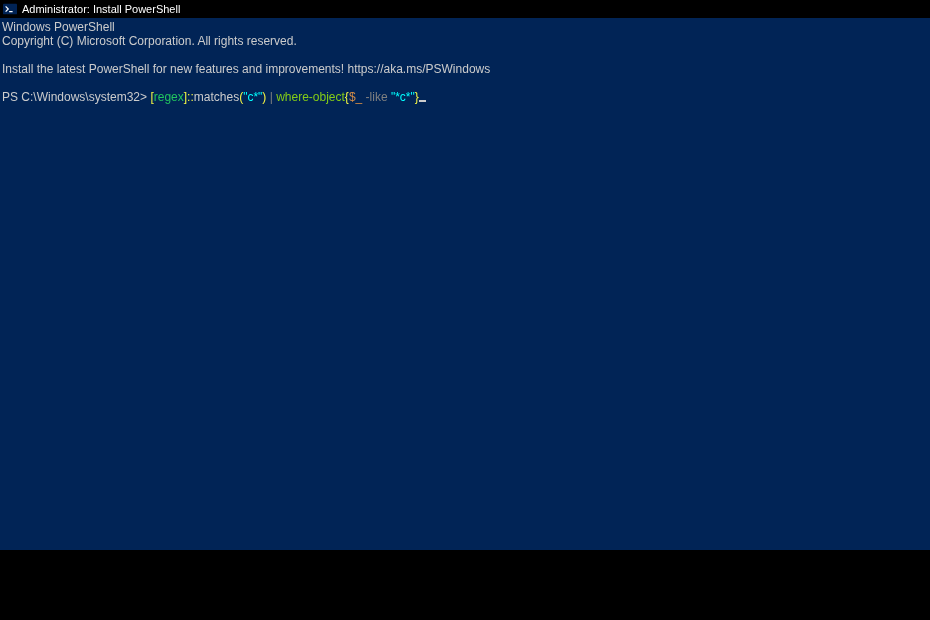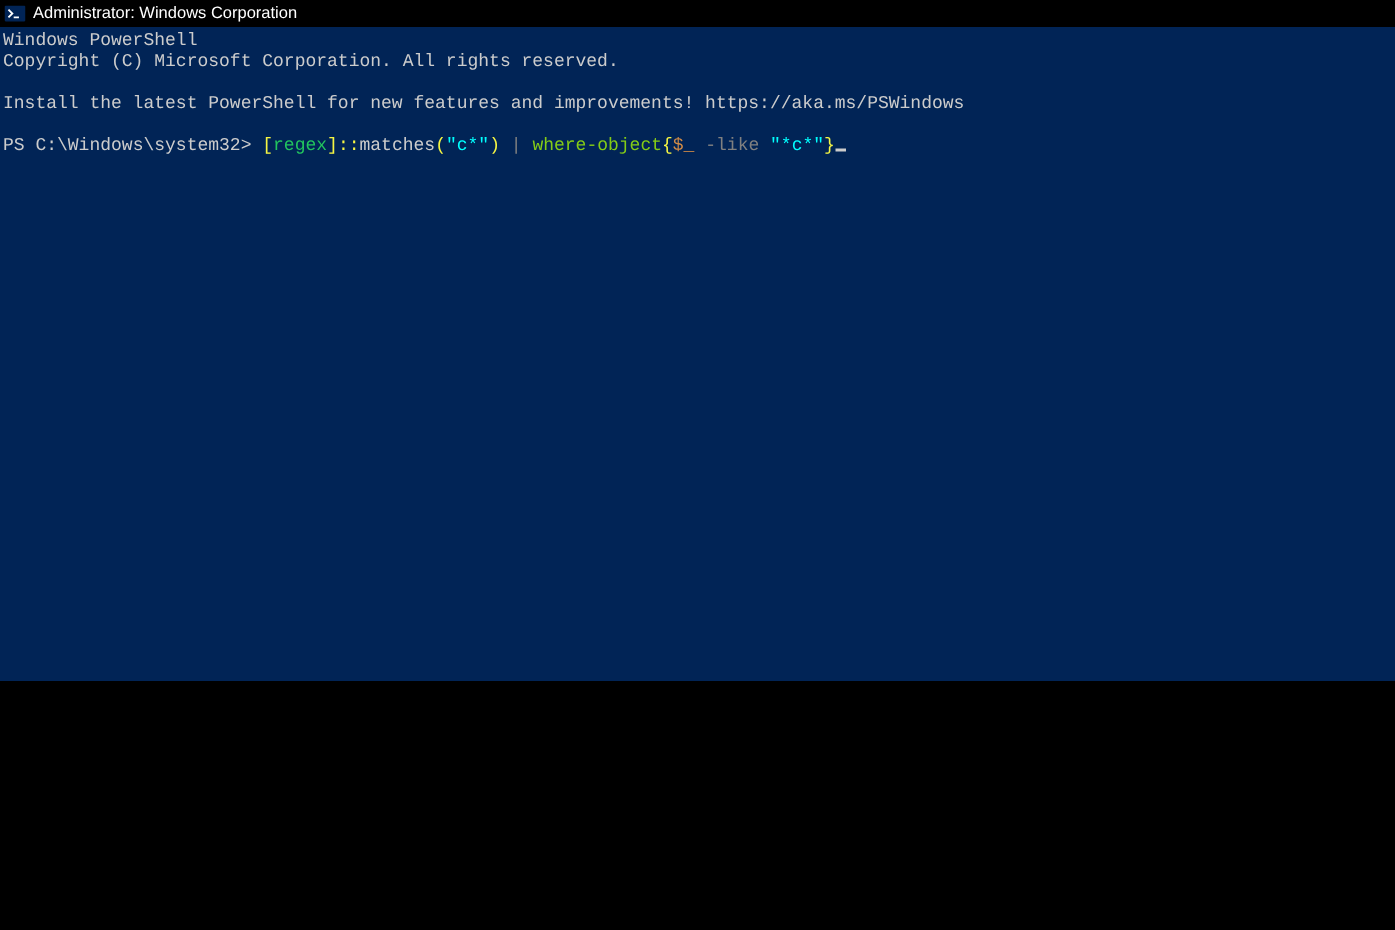--- a/index.html
+++ b/index.html
@@ -27,26 +27,26 @@
       height: 14px;
       display: inline-flex;
       align-items: center;
       justify-content: center;
     }
     .titlebar-icon svg { width: 14px; height: 14px; }
     .terminal {
       background: #012456;
       color: #cccccc;
       width: 930px;
-      height: 436px;
+      height: 532px;
       padding: 2px 2px;
       line-height: 14px;
       letter-spacing: 0;
       white-space: pre;
-      font-family: Liberation Mono, monospace;
+      font-family: Liberation Sans, sans-serif;
     }
     .line { display: block; min-height: 14px; }
     .c-default { color: #cccccc; }
     .c-yellow  { color: #f5f543; }
     .c-white   { color: #22c55e; }
     .c-gray    { color: #808080; }
     .c-cmd     { color: #84cc16; }
     .c-cyan    { color: #00ffff; }
     .c-orange  { color: #d18b47; }
     .cursor {
@@ -61,16 +61,16 @@
 <body>
 
 <div class="titlebar">
   <span class="titlebar-icon">
     <svg viewBox="0 0 16 16">
       <rect x="0" y="2" width="16" height="12" rx="1" fill="#012456"></rect>
       <path d="M3 5 L6 8 L3 11" stroke="#fff" stroke-width="1.4" fill="none"></path>
       <line x1="7" y1="11" x2="11" y2="11" stroke="#fff" stroke-width="1.4"></line>
     </svg>
   </span>
-  <span>Administrator: Windows Corporation</span>
+  <span>Administrator: Install PowerShell</span>
 </div>
 
 <div class="terminal"><span class="line c-default">Windows PowerShell</span><span class="line c-default">Copyright (C) Microsoft Corporation. All rights reserved.</span><span class="line"> </span><span class="line c-default">Install the latest PowerShell for new features and improvements! https://aka.ms/PSWindows</span><span class="line"> </span><span class="line"><span class="c-default">PS </span><span class="c-default">C:\Windows\system32</span><span class="c-default">&gt; </span><span class="c-yellow">[</span><span class="c-white">regex</span><span class="c-yellow">]::</span><span class="c-default">matches</span><span class="c-yellow">(</span><span class="c-cyan">"c*"</span><span class="c-yellow">) </span><span class="c-gray">|</span><span> </span><span class="c-cmd">where-object</span><span class="c-yellow">{</span><span class="c-orange">$_</span><span class="c-gray"> -like </span><span class="c-cyan">"*c*"</span><span class="c-yellow">}</span><span class="cursor"></span></span></div>
 
 </body></html>

